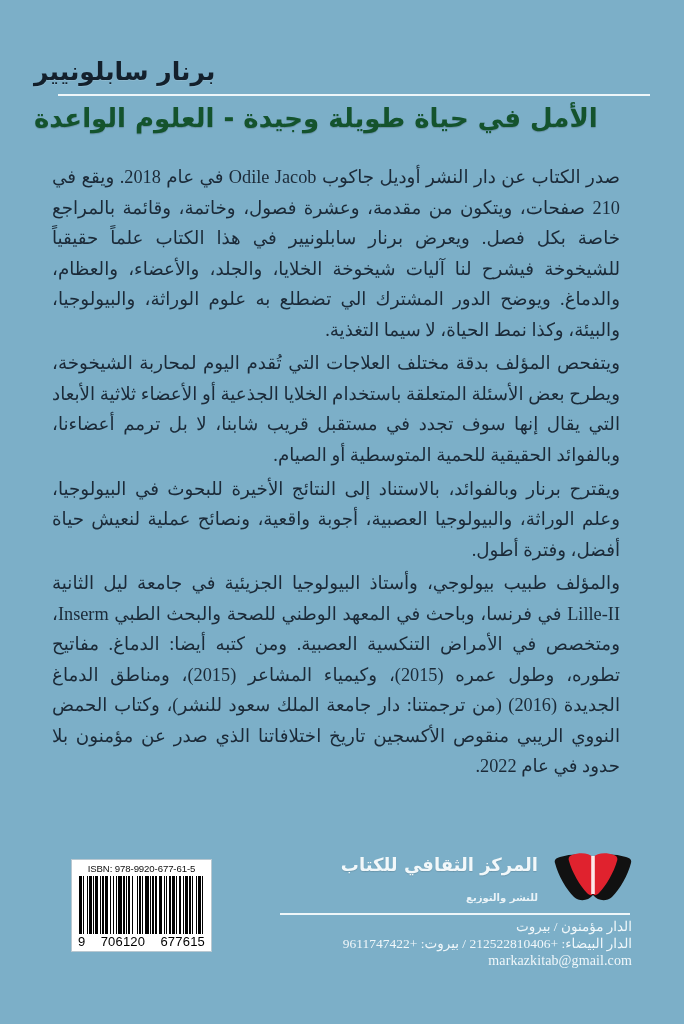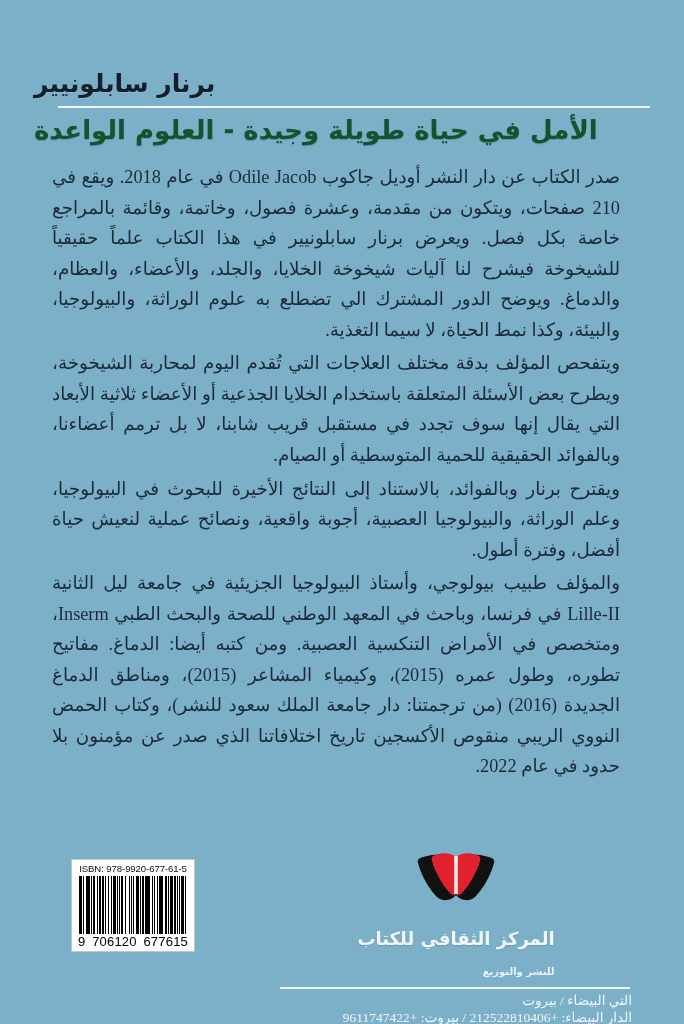--- a/index.html
+++ b/index.html
@@ -22,21 +22,20 @@
     background: #7cafc8;
     box-sizing: border-box;
   }
 
   
   .header-block {
     position: absolute;
     top: 58px;
     left: 30px;
     right: 32px;
-    margin-top: 12px;
   }
   .author-name {
     text-align: left;
     direction: rtl;
     font-family: "DejaVu Sans", "Liberation Sans", sans-serif;
     font-weight: bold;
     font-size: 25px;
     letter-spacing: 0px;
     color: #13202c;
     line-height: 1.15;
@@ -90,21 +89,21 @@
     right: 0;
     top: 845px;
     height: 130px;
   }
 
   
   .barcode-box {
     position: absolute;
     left: 71px;
     top: 14px;
-    width: 124px;
+    width: 141px;
     height: 93px;
     background: #ffffff;
     border: 1px solid #b9c8d1;
     box-sizing: border-box;
     padding: 3px 5px 2px 5px;
     display: flex;
     flex-direction: column;
     justify-content: space-between;
   }
   .isbn-text {
@@ -150,22 +149,21 @@
     position: absolute;
     right: 52px;
     top: 8px;
     width: 352px;
     direction: rtl;
   }
   .publisher-row {
     display: flex;
     align-items: center;
     justify-content: flex-start;
-    gap: 24px;
-    flex-direction: column;
+    gap: 16px;
   }
   .logo-book {
     position: relative;
     width: 78px;
     height: 50px;
     flex: 0 0 auto;
   }
   .logo-book svg { display: block; }
   .publisher-names {
     text-align: right;
@@ -336,20 +334,20 @@
             <path d="M37.2 3 L37.2 41 L40.8 41 L40.8 3 Z" fill="#ffffff" opacity="0.9"></path>
           </svg>
         </div>
         <div class="publisher-names">
           <div class="publisher-name">المركز الثقافي للكتاب</div>
           <div class="publisher-sub">للنشر والتوزيع</div>
         </div>
       </div>
       <div class="footer-rule"></div>
       <div class="contact">
-        <div>التي البيضاء / بيروت</div>
+        <div>الدار مؤمنون / بيروت</div>
         <div class="line-ltr">الدار البيضاء: +212522810406 / بيروت: +9611747422</div>
         <div class="email">markazkitab@gmail.com</div>
       </div>
     </div>
 
   </div>
 </div>
 
 </body></html>

